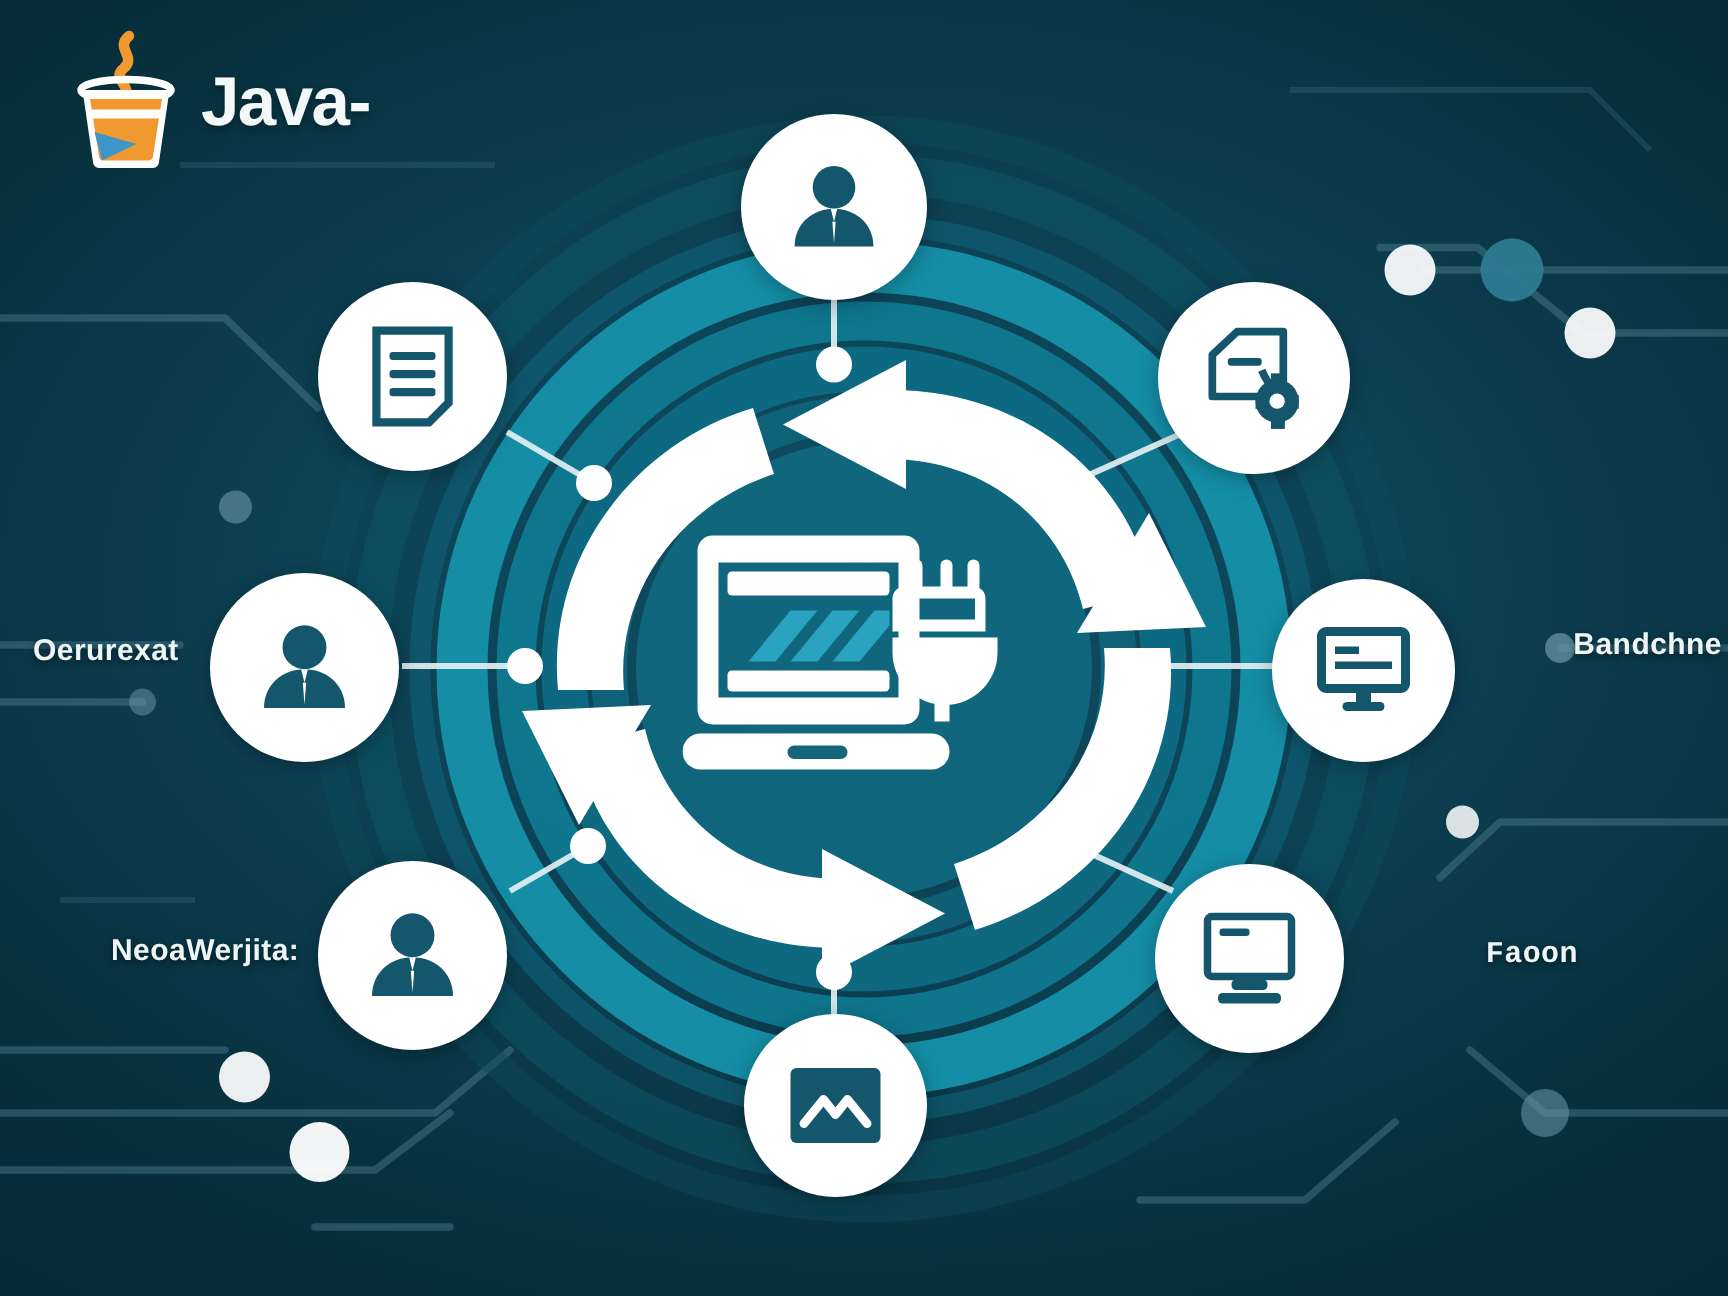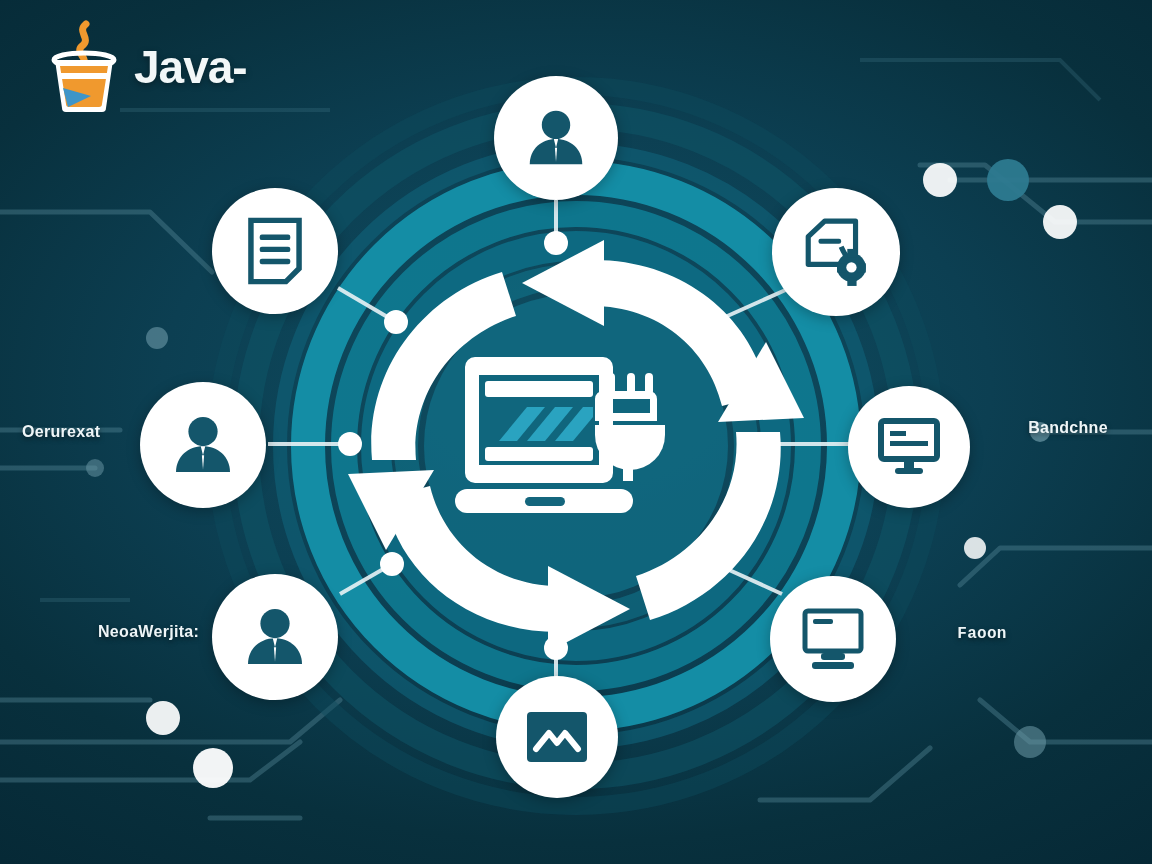--- a/index.html
+++ b/index.html
@@ -20,23 +20,23 @@
   .brand-text{color:#f2f7f8;font-size:46px;font-weight:700;letter-spacing:-1px;
               text-shadow:0 2px 6px rgba(0,0,0,.35);line-height:1;}
 
   
   .node{position:absolute;border-radius:50%;background:#ffffff;
         display:flex;align-items:center;justify-content:center;
         box-shadow:0 3px 14px rgba(0,0,0,.28);}
   .node svg{display:block;}
 
   
-  .lbl{position:absolute;color:#eef5f7;font-size:16px;font-weight:700;
+  .lbl{position:absolute;color:#eef5f7;font-size:20px;font-weight:700;
        letter-spacing:.3px;text-shadow:0 2px 5px rgba(0,0,0,.5);line-height:1.25;}
-  .lbl.r{text-align:center;}
+  .lbl.r{text-align:right;}
 
   
   .cycle{position:absolute;left:336px;top:236px;width:480px;height:420px;}
   .center-icon{position:absolute;left:455px;top:355px;width:215px;height:165px;}
 </style>
 </head>
 <body>
 
 <div id="stage">
 
@@ -236,21 +236,21 @@
   </div>
 
   <div class="node" style="left:212px;top:574px;width:126px;height:126px;">
     <svg width="72" height="72" viewBox="0 0 64 64">
       <circle cx="32" cy="20" r="13" fill="#14566b"></circle>
       <path d="M 8 56 c 0 -14 11 -23 24 -23 s 24 9 24 23 z" fill="#14566b"></path>
       <path d="M 30 33 l 2 8 l 2 -8 z" fill="#ffffff"></path>
       <path d="M 31 41 l 1 13 l 1 -13 z" fill="#ffffff"></path>
     </svg>
   </div>
-  <div class="lbl" style="left:74px;top:622px;width:150px;margin-left:24px;">NeoaWerjita:</div>
+  <div class="lbl" style="left:74px;top:622px;width:150px;">NeoaWerjita:</div>
 
   <div class="node" style="left:770px;top:576px;width:126px;height:126px;">
     <svg width="68" height="64" viewBox="0 0 68 64">
       <rect x="6" y="4" width="56" height="40" rx="3" fill="none" stroke="#14566b" stroke-width="5"></rect>
       <rect x="14" y="12" width="20" height="5" rx="2" fill="#14566b"></rect>
       <rect x="22" y="46" width="24" height="7" rx="3" fill="#14566b"></rect>
       <rect x="13" y="55" width="42" height="7" rx="3" fill="#14566b"></rect>
     </svg>
   </div>
   <div class="lbl r" style="left:912px;top:624px;width:140px;font-family:Liberation Mono, monospace;">Faoon</div>

